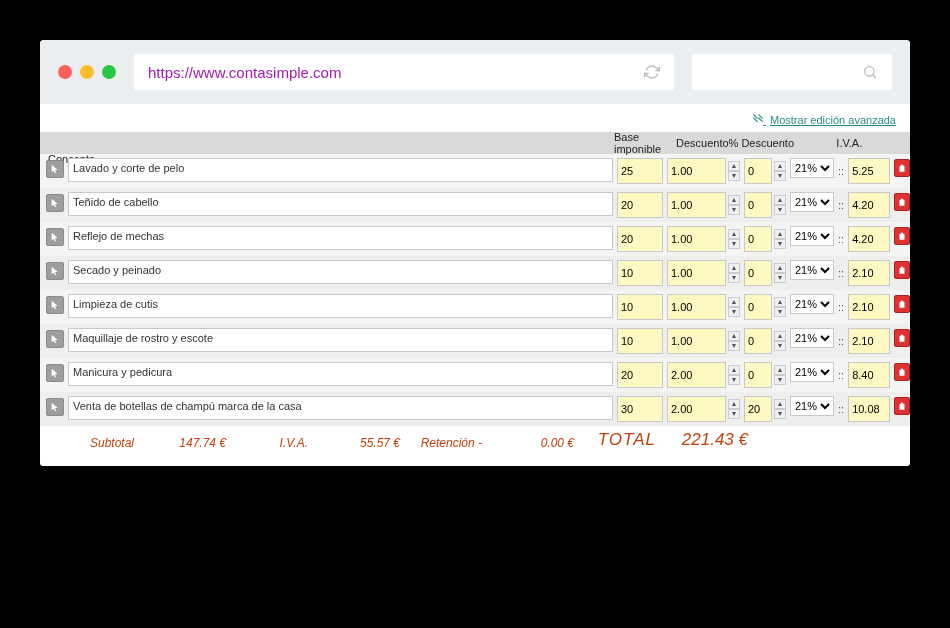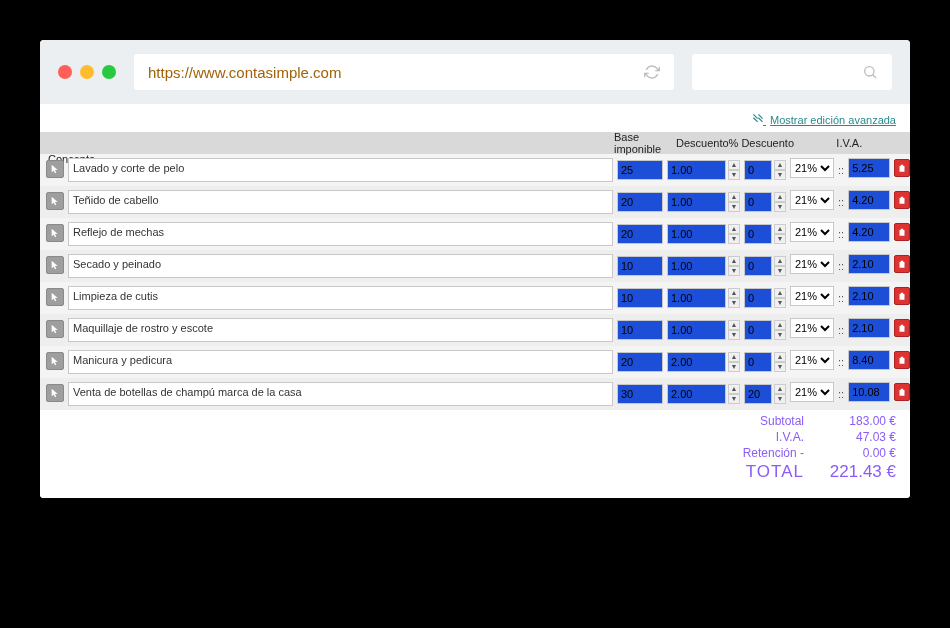--- a/index.html
+++ b/index.html
@@ -29,21 +29,21 @@
     .dot.yellow { background: #ffbd2e; }
     .dot.green { background: #28c840; }
     .addrbar {
       flex: 1;
       background: #fff;
       border-radius: 3px;
       height: 36px;
       display: flex;
       align-items: center;
       padding: 0 14px;
-      color: #a16207;
+      color: #a21caf;
       font-size: 15px;
       justify-content: space-between;
     }
     .searchbar {
       width: 200px;
       background: #fff;
       border-radius: 3px;
       height: 36px;
       display: flex;
       align-items: center;
@@ -110,22 +110,22 @@
       font-size: 11px;
       padding: 3px 4px;
       background: #fff;
       color: #333;
     }
     .num-input {
       width: 46px;
       height: 20px;
       border: 1px solid #c8c8c8;
       font-size: 11px;
-      padding: 0 3px;
-      background: #1d4ed8;
+      padding: 12px 3px;
+      background: #fef9c3;
     }
     .spinner-wrap {
       display: flex;
       align-items: center;
       gap: 2px;
     }
     .spinner-btns {
       display: flex; flex-direction: column;
       width: 12px;
     }
@@ -170,25 +170,25 @@
       text-decoration: underline;
       cursor:pointer;
       font-size:11px;
     }
     .add-link .plus { color:#2a8a8a; font-weight:bold; margin-right:2px; text-decoration: none; }
 
     .totals {
       padding: 4px 14px 16px;
       background:#fff;
       display:flex;
-      flex-direction: column;
       align-items: flex-end;
       gap: 2px;
       font-size: 12px;
-      color:#8b5cf6;
+      color:#c2410c;
+      font-style:italic;
     }
     .tot-line { display:flex; gap: 22px; }
     .tot-label { text-align:right; min-width: 80px; }
     .tot-val { width: 70px; text-align:right; }
     .tot-big { font-size: 17px; font-weight: 400; }
     .tot-big .tot-label { min-width: 80px; letter-spacing:1px; }
   </style>
 </head>
 <body>
 
@@ -515,25 +515,25 @@
               <path d="M9 4h6v3H9z"></path>
             </svg>
           </div>
         </div>
       </div>
 
 
     <div class="totals">
       <div class="tot-line">
         <span class="tot-label">Subtotal</span>
-        <span class="tot-val">183.00 €</span>
+        <span class="tot-val">147.74 €</span>
       </div>
       <div class="tot-line">
         <span class="tot-label">I.V.A.</span>
-        <span class="tot-val">47.03 €</span>
+        <span class="tot-val">55.57 €</span>
       </div>
       <div class="tot-line">
         <span class="tot-label">Retención -</span>
         <span class="tot-val">0.00 €</span>
       </div>
       <div class="tot-line tot-big">
         <span class="tot-label">TOTAL</span>
         <span class="tot-val">221.43 €</span>
       </div>
     </div>

